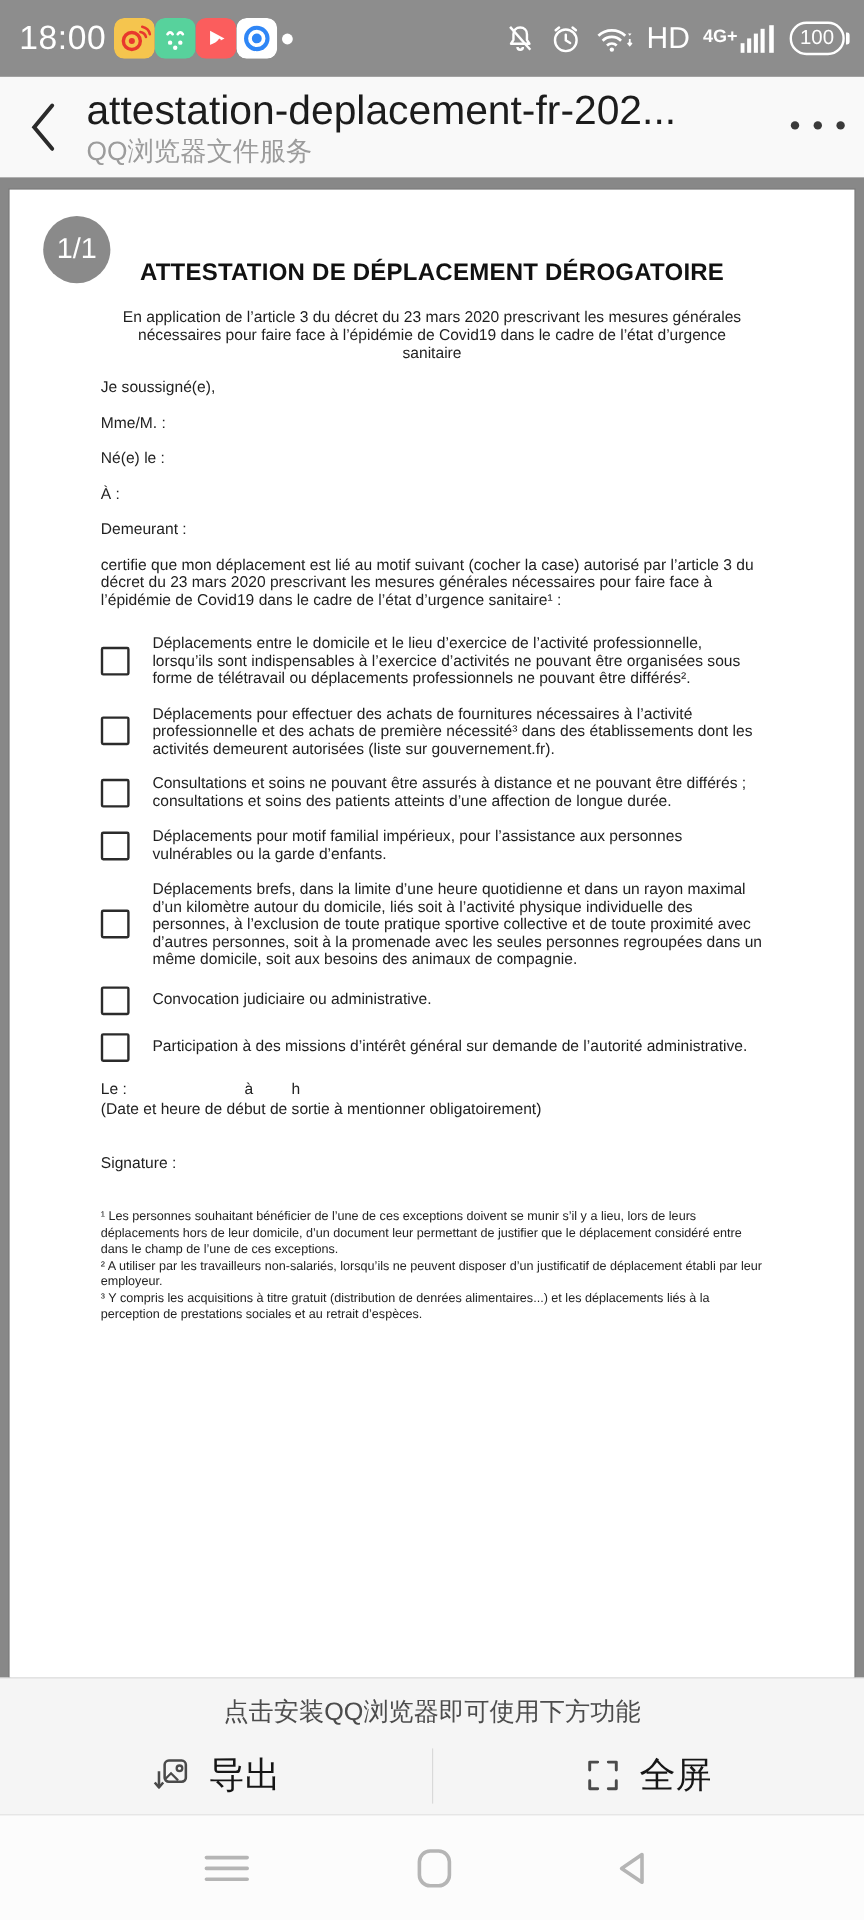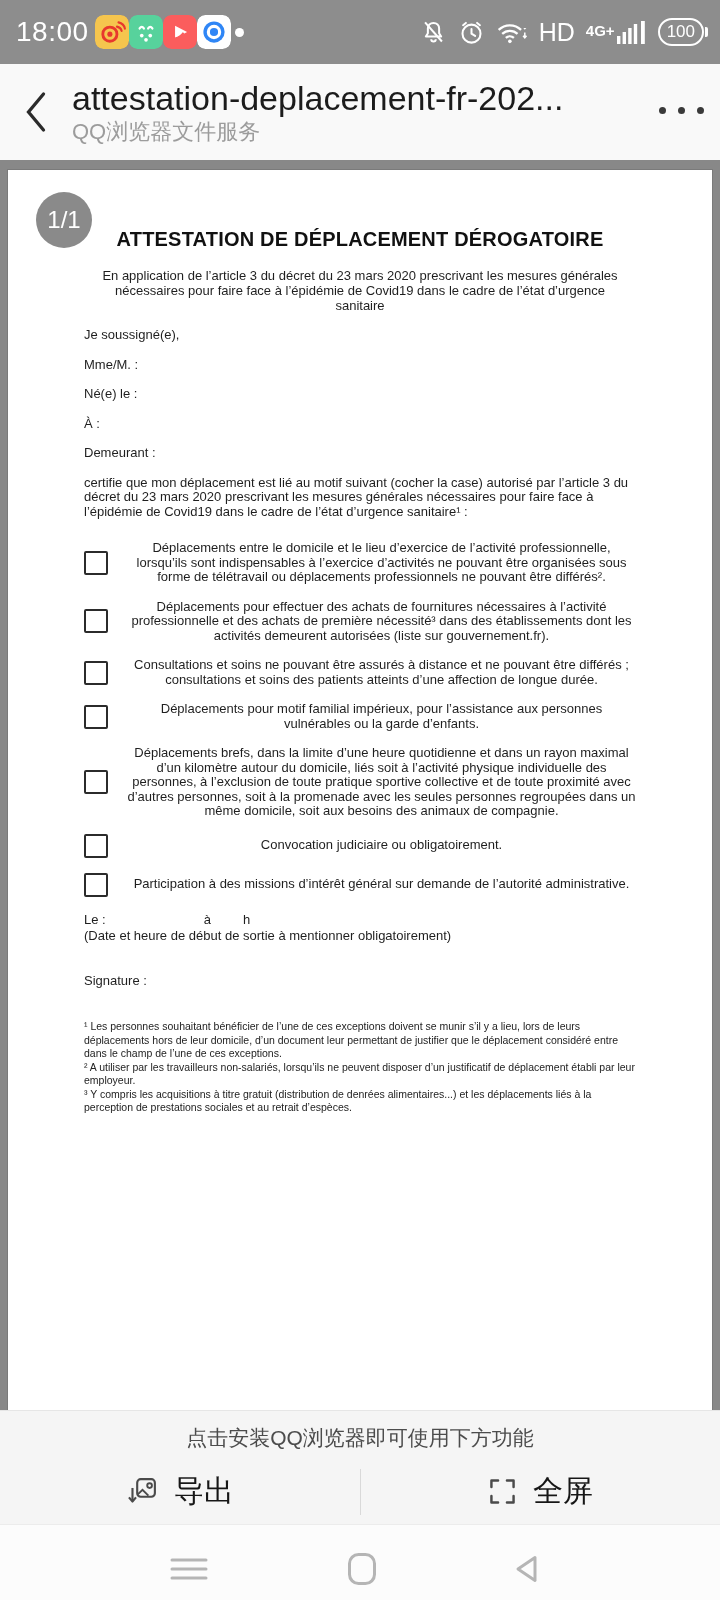--- a/index.html
+++ b/index.html
@@ -13,37 +13,37 @@
   .app-chip{width:34px;height:34px;border-radius:8px;display:block;}
   .sb-dot{width:9px;height:9px;border-radius:50%;background:#fff;margin-left:4px;}
   .sb-right{margin-left:auto;display:flex;align-items:center;gap:11px;}
   .sb-label{font-size:25px;font-weight:500;}
   .net-wrap{display:flex;align-items:flex-end;gap:2px;}
   .net-label{font-size:15px;font-weight:600;line-height:12px;transform:translateY(-8px);}
   .battery{border:2px solid #fff;border-radius:14px;height:24px;line-height:24px;padding:0 7px;font-size:17px;position:relative;}
   .battery::after{content:"";position:absolute;right:-6px;top:7px;width:3px;height:10px;background:#fff;border-radius:0 2px 2px 0;}
 
   
-  .header{height:96px;background:#f9f9f9;display:flex;align-items:center;padding:0 16px 0 16px;box-sizing:border-box;flex:none;}
+  .header{height:84px;background:#f9f9f9;display:flex;align-items:center;padding:0 16px 0 16px;box-sizing:border-box;flex:none;}
   .back-btn{width:40px;height:56px;display:flex;align-items:center;justify-content:center;flex:none;}
   .title-block{margin-left:16px;min-width:0;flex:1;}
   .file-title{font-size:34px;color:#1c1c1c;white-space:nowrap;overflow:hidden;line-height:38px;}
   .file-subtitle{font-size:22px;color:#9c9c9c;line-height:26px;margin-top:2px;}
   .more-btn{display:flex;gap:12px;align-items:center;padding:10px 0 14px 14px;flex:none;}
   .more-btn i{width:7px;height:7px;border-radius:50%;background:#3a3a3a;display:block;}
 
   
   .viewer{height:1250px;background:#888;flex:none;overflow:hidden;}
   .page{width:704px;height:1264px;background:#fff;margin:10px auto 0;position:relative;box-shadow:0 0 0 1px rgba(0,0,0,.10);padding:0 76px;box-sizing:border-box;overflow:hidden;}
   .page-badge{position:absolute;left:28px;top:22px;width:56px;height:56px;border-radius:50%;background:#8a8a8a;color:#fff;font-size:24px;display:flex;align-items:center;justify-content:center;}
   .doc-title{margin:58px 0 0;text-align:center;font-size:20px;font-weight:700;color:#111;letter-spacing:0.2px;}
   .doc-intro{margin:17px auto 0;max-width:528px;text-align:center;font-size:13px;line-height:15px;color:#1f1f1f;}
   .field{margin-top:15px;font-size:13px;line-height:14.5px;color:#1f1f1f;}
   .certify{margin-top:15px;font-size:13px;line-height:14.5px;color:#1f1f1f;}
-  .checklist{margin-top:22px;text-align:center;}
+  .checklist{margin-top:22px;}
   .check-item{display:flex;align-items:center;margin-top:15px;}
   .checkbox{width:24px;height:24px;box-sizing:border-box;border:2px solid #2b2b2b;border-radius:2px;flex:none;margin-right:19px;background:#fff;}
   .check-text{font-size:13px;line-height:14.5px;color:#1f1f1f;flex:1;}
   .fait{margin-top:32px;font-size:13px;color:#1f1f1f;}
   .le-line{margin-top:15px;font-size:13px;color:#1f1f1f;}
   .le-line .at{margin-left:98px;}
   .le-line .hr{margin-left:32px;}
   .date-note{margin-top:2px;font-size:13px;line-height:14.5px;color:#1f1f1f;}
   .signature{margin-top:30px;font-size:13px;color:#1f1f1f;}
   .footnotes{margin-top:32px;font-size:10.5px;line-height:13.5px;color:#232323;}
@@ -180,21 +180,21 @@
         <div class="check-item">
             <span class="checkbox"></span>
             <span class="check-text">Déplacements pour motif familial impérieux, pour l’assistance aux personnes vulnérables ou la garde d’enfants.</span>
           </div>
         <div class="check-item">
             <span class="checkbox"></span>
             <span class="check-text">Déplacements brefs, dans la limite d’une heure quotidienne et dans un rayon maximal d’un kilomètre autour du domicile, liés soit à l’activité physique individuelle des personnes, à l’exclusion de toute pratique sportive collective et de toute proximité avec d’autres personnes, soit à la promenade avec les seules personnes regroupées dans un même domicile, soit aux besoins des animaux de compagnie.</span>
           </div>
         <div class="check-item">
             <span class="checkbox"></span>
-            <span class="check-text">Convocation judiciaire ou obligatoirement.</span>
+            <span class="check-text">Convocation judiciaire ou administrative.</span>
           </div>
         <div class="check-item">
             <span class="checkbox"></span>
             <span class="check-text">Participation à des missions d’intérêt général sur demande de l’autorité administrative.</span>
           </div>
       </div>
 
       <div class="le-line">
         <span>Le :</span><span class="at">à</span><span class="hr">h</span>
       </div>

